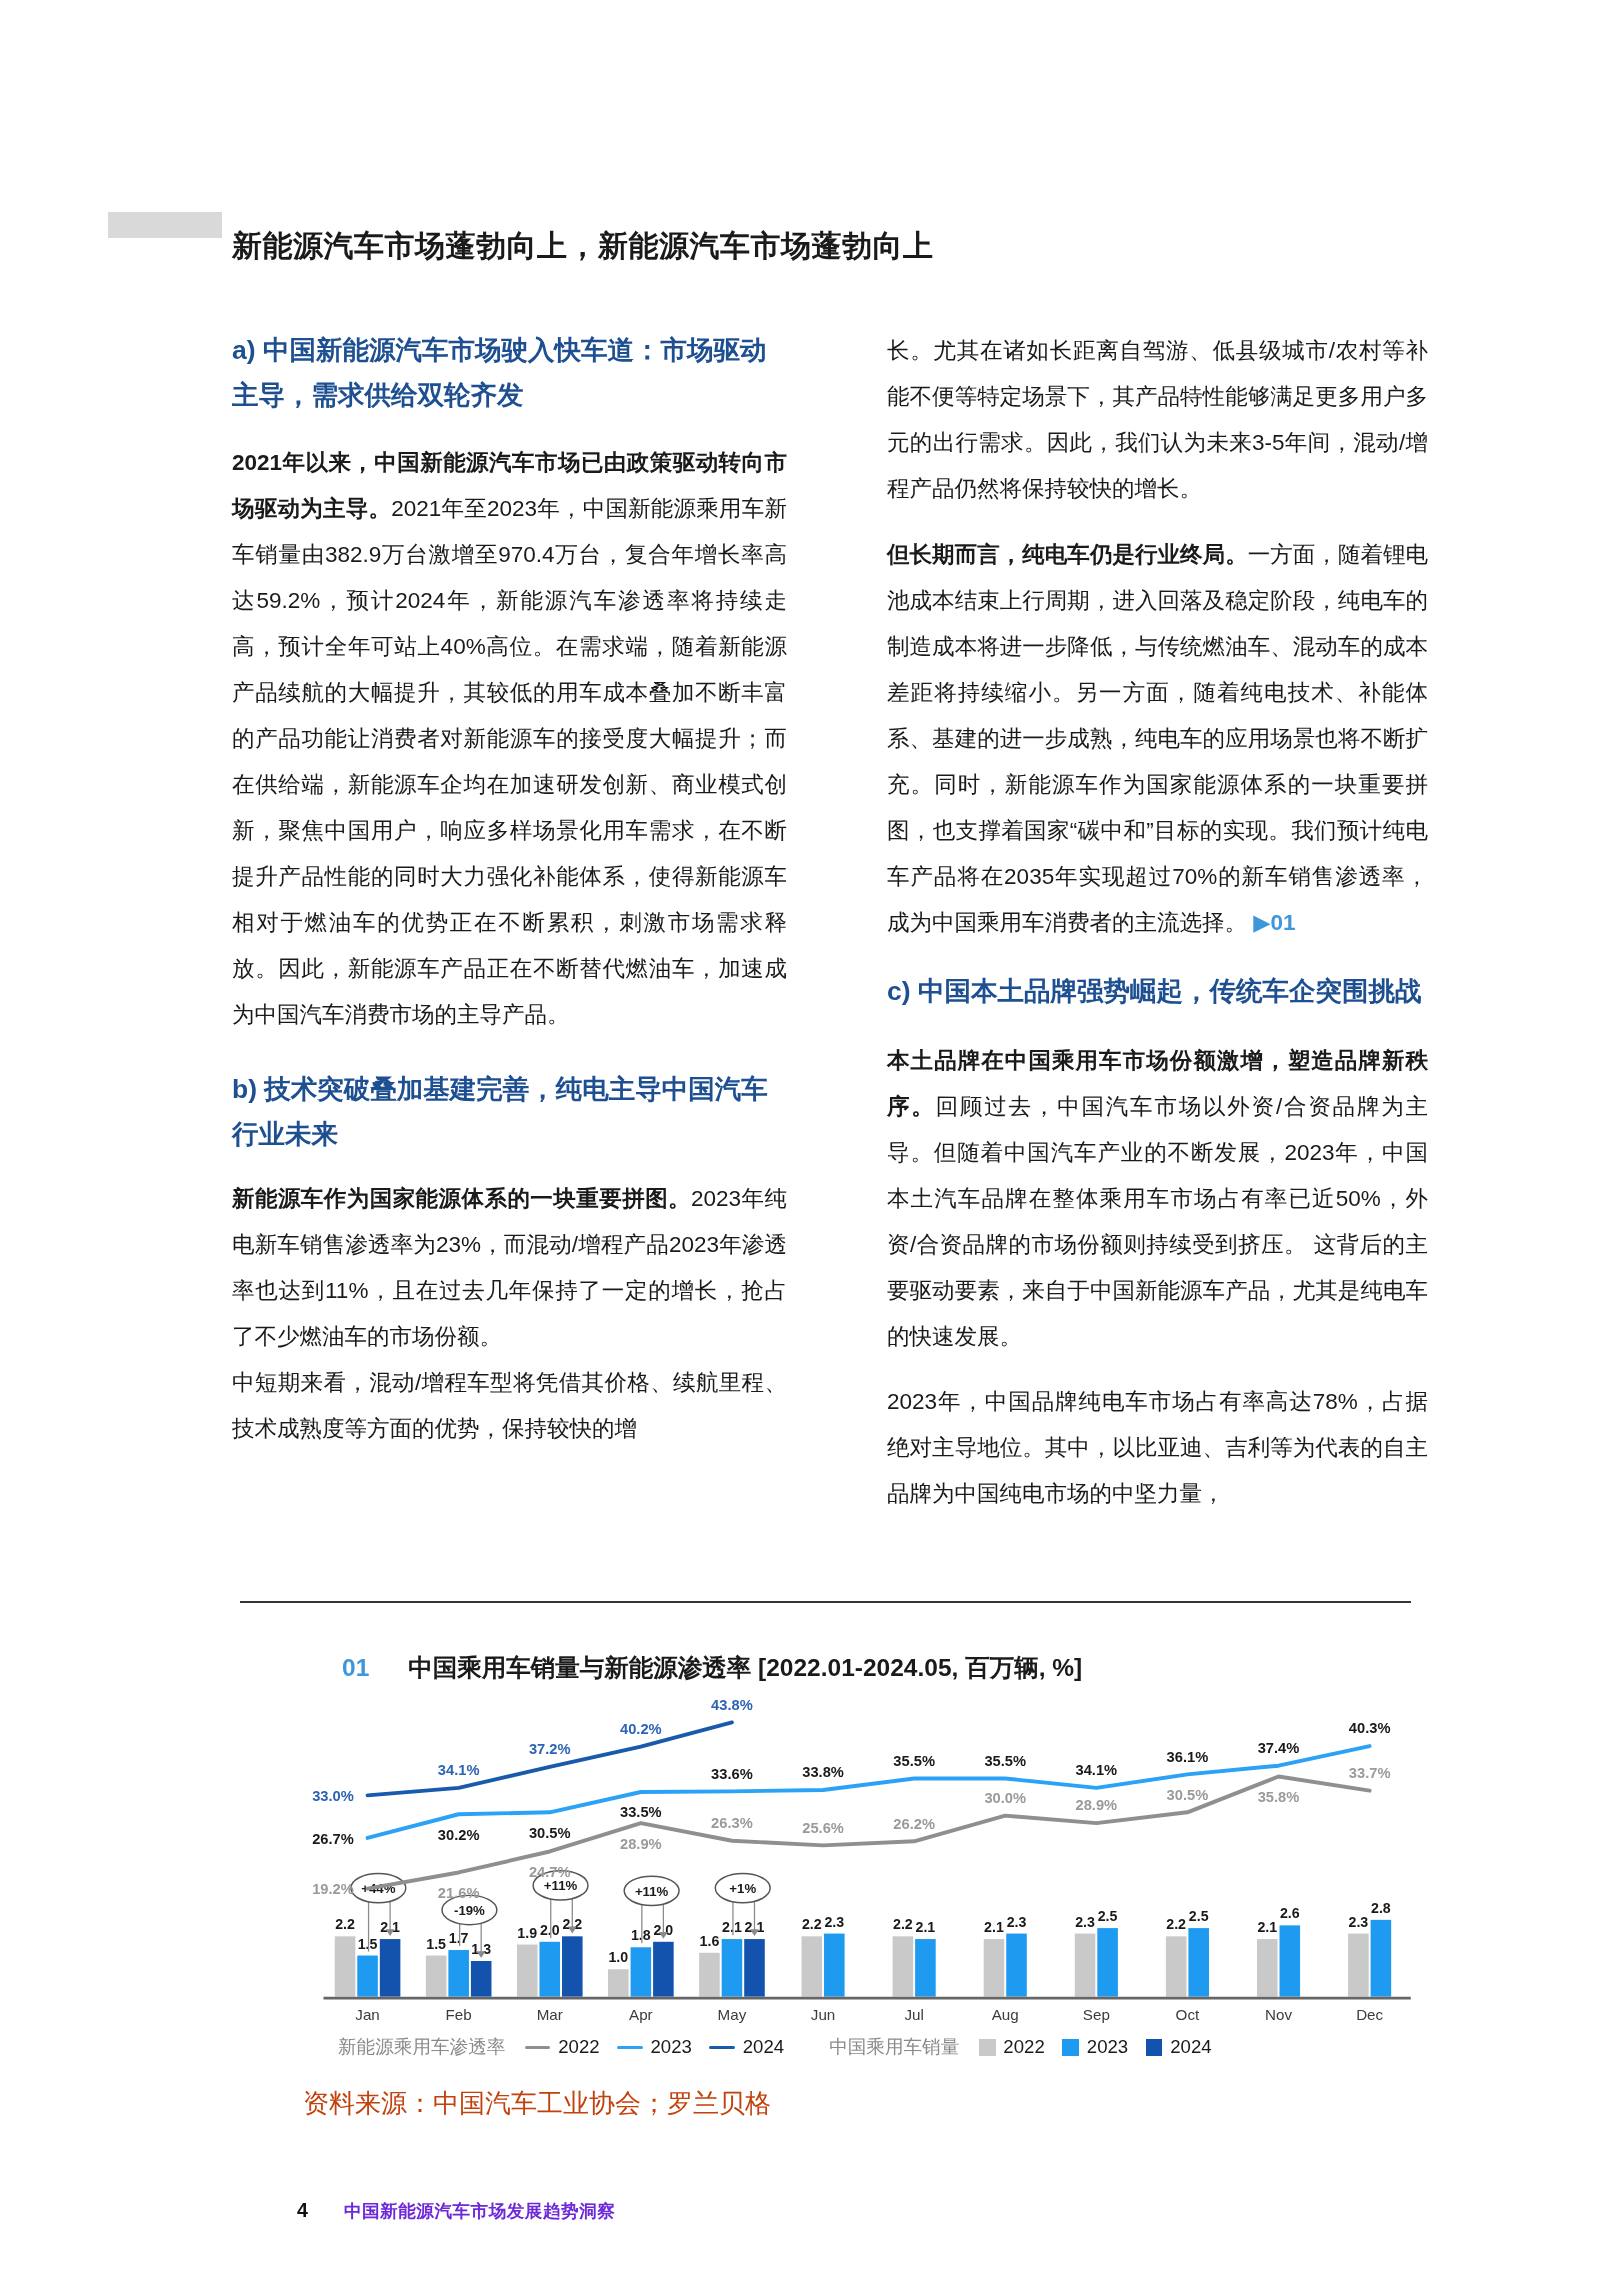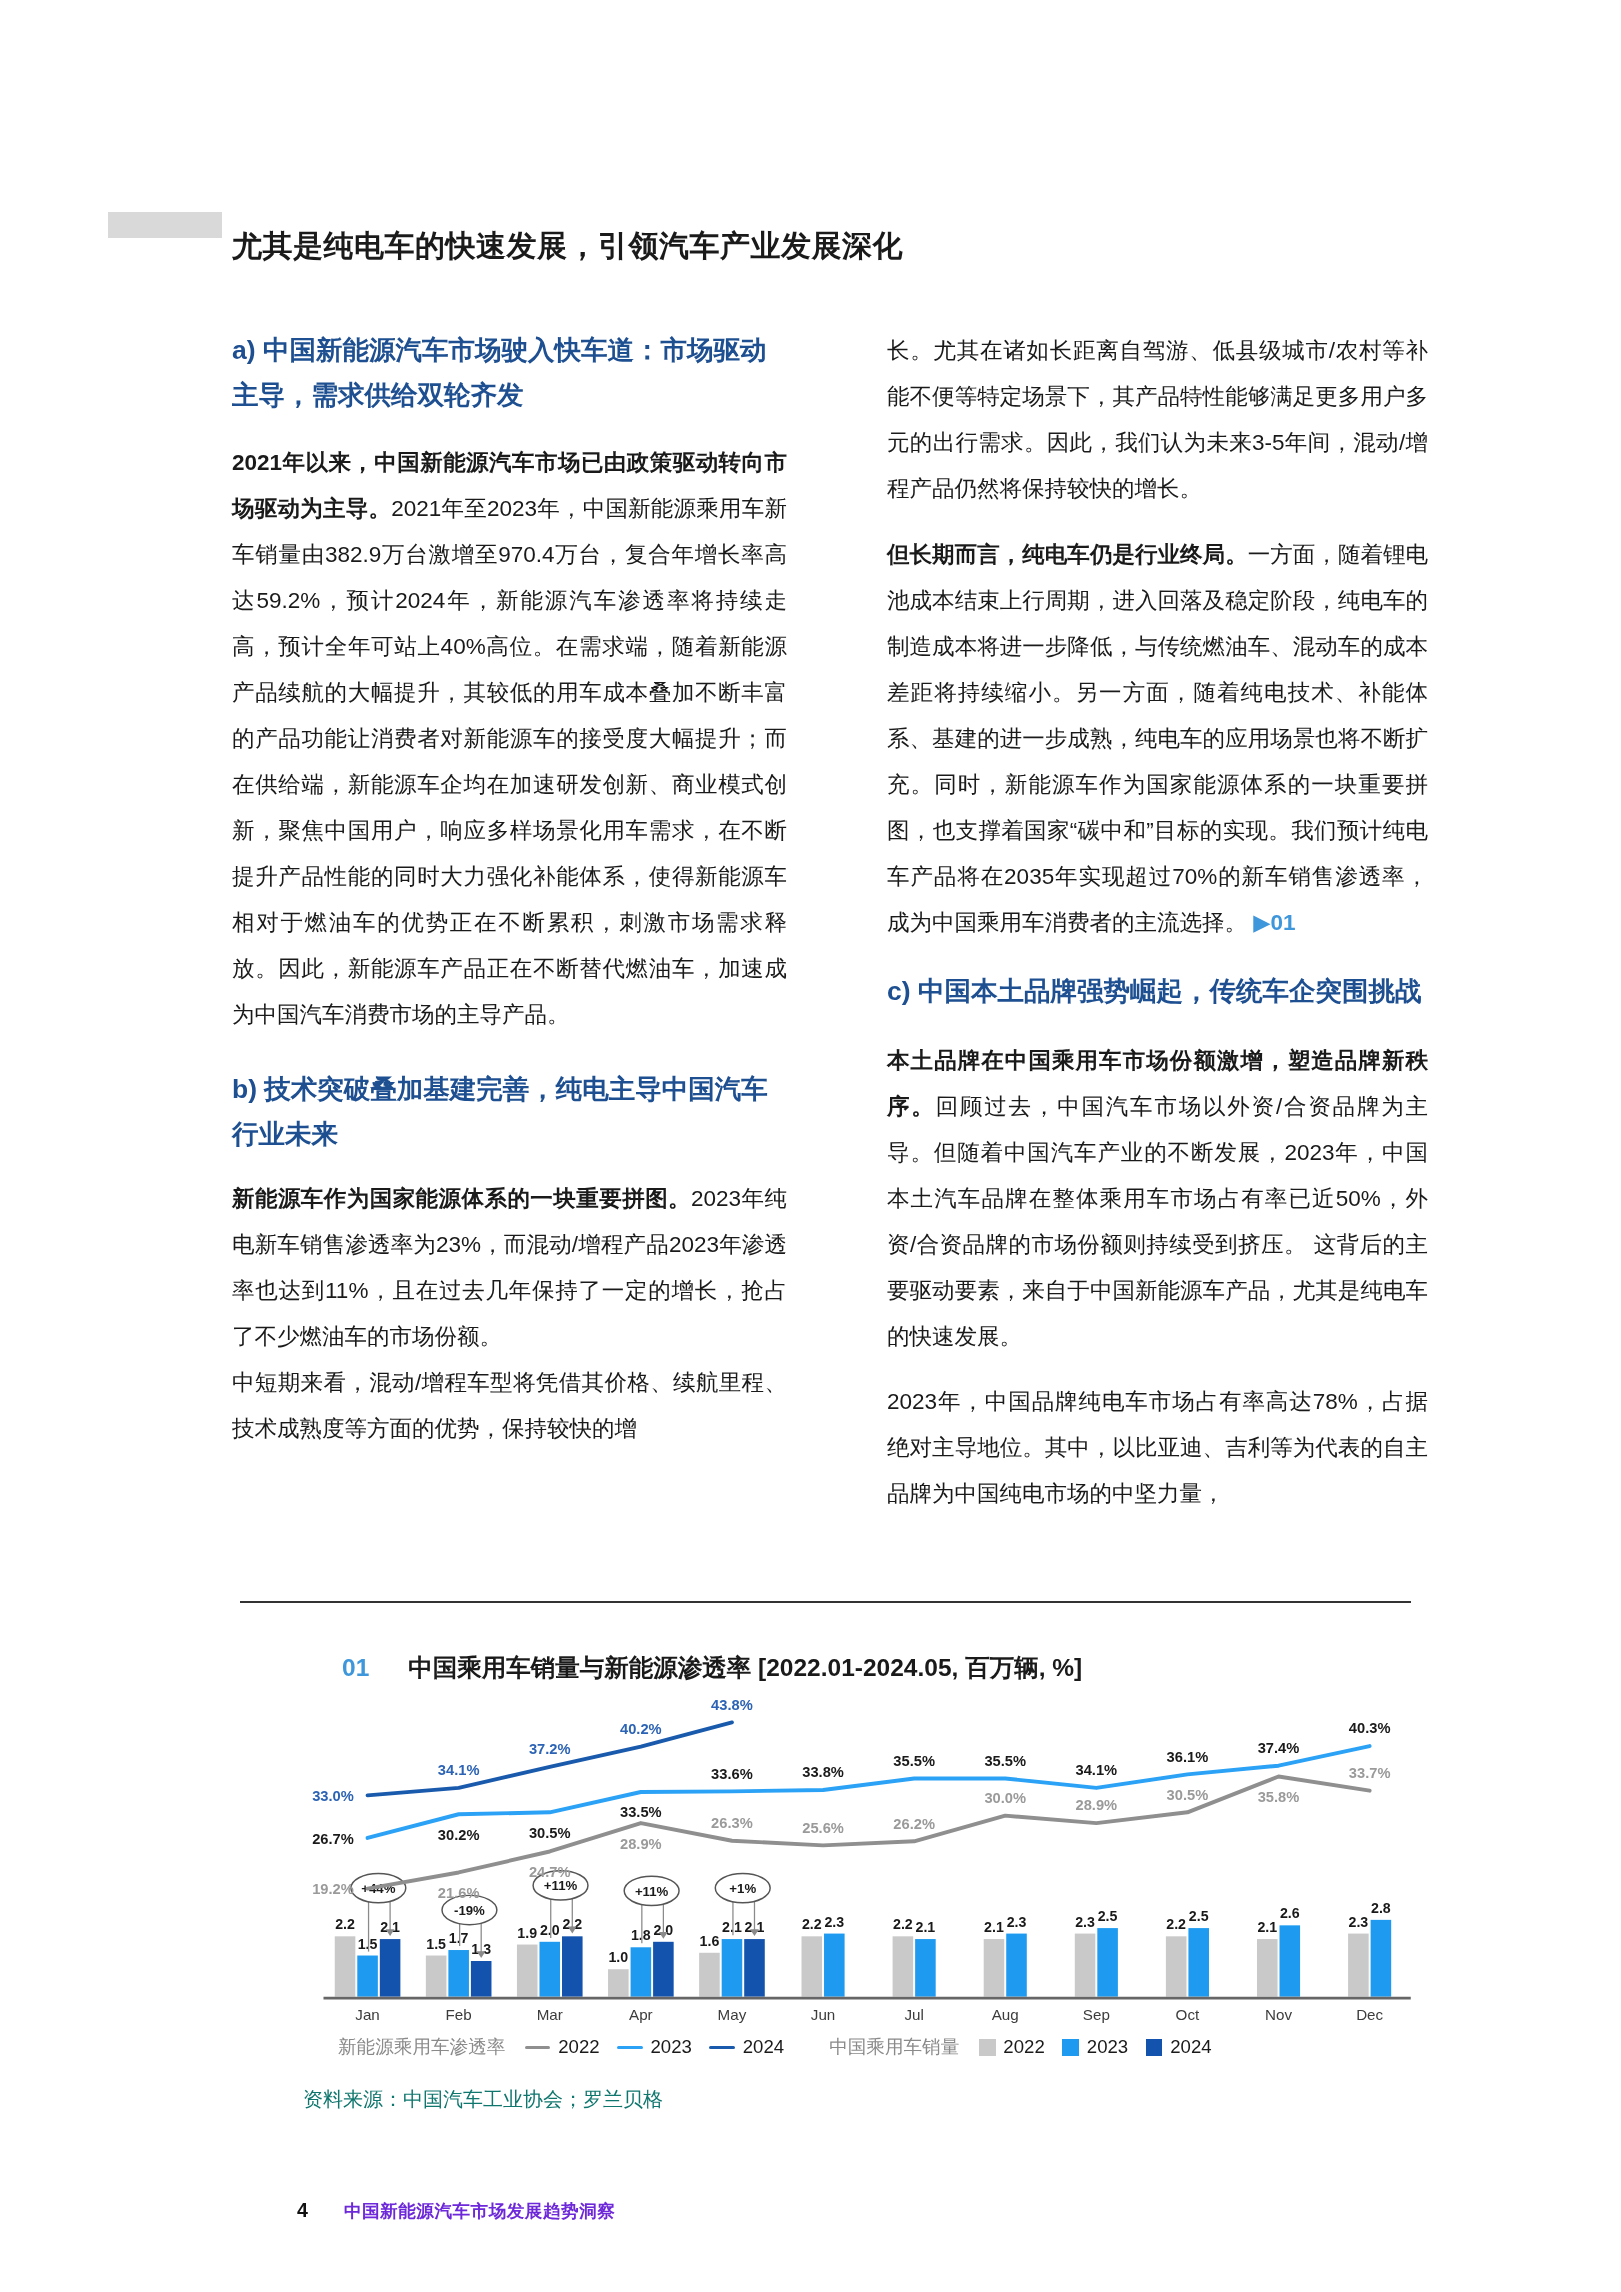--- a/index.html
+++ b/index.html
@@ -21,33 +21,33 @@
   .fig-title{font-size:24.5px;font-weight:700;margin-left:39px;margin-top:32px;}
   .chart-host{margin-top:2px;}
   .legend{display:flex;align-items:center;margin:2px 0 0 98px;font-size:18.6px;color:#8a8a8a;white-space:nowrap;}
   .legend .cat{margin-right:19.6px;}
   .legend .cat2{margin-left:27.4px;margin-right:19.6px;}
   .lg-item{display:flex;align-items:center;margin-right:17.6px;}
   .lg-line{display:inline-block;width:25.5px;height:3.9px;border-radius:2px;margin-right:7.8px;}
   .lg-sq{display:inline-block;width:16.7px;height:16.7px;margin-right:7.8px;}
   .legend .yr{color:#1a1a1a;font-weight:400;}
   .footnote{margin:11.8px 0 0 59px;font-size:19.6px;color:#999;}
-  .source{margin:25.5px 0 0 63px;font-size:20px;color:#0f766e;}
+  .source{margin:25.5px 0 0 63px;font-size:26px;color:#c2410c;}
   .footer{position:absolute;left:297px;top:2199px;display:flex;align-items:baseline;}
   .footer .pn{font-weight:700;font-size:19.6px;color:#111;}
   .footer .ft{font-size:17.6px;font-weight:600;color:#6d28d9;margin-left:36px;letter-spacing:0.5px;}
   svg text{font-family:"Liberation Sans","DejaVu Sans",sans-serif;}
 </style>
 </head>
 <body>
 
 <div class="page">
 
   <div class="deco-bar"></div>
-  <h1 class="page-title">尤其是纯电车的快速发展，引领汽车产业发展深化</h1>
+  <h1 class="page-title">新能源汽车市场蓬勃向上，新能源汽车市场蓬勃向上</h1>
 
   <div class="col col-left">
     <h2 class="sec-heading">a) 中国新能源汽车市场驶入快车道：市场驱动主导，需求供给双轮齐发</h2>
     <p class="para mt22"><span class="b">2021年以来，中国新能源汽车市场已由政策驱动转向市场驱动为主导。</span><span>2021年至2023年，中国新能源乘用车新车销量由382.9万台激增至970.4万台，复合年增长率高达59.2%，预计2024年，新能源汽车渗透率将持续走高，预计全年可站上40%高位。在需求端，随着新能源产品续航的大幅提升，其较低的用车成本叠加不断丰富的产品功能让消费者对新能源车的接受度大幅提升；而在供给端，新能源车企均在加速研发创新、商业模式创新，聚焦中国用户，响应多样场景化用车需求，在不断提升产品性能的同时大力强化补能体系，使得新能源车相对于燃油车的优势正在不断累积，刺激市场需求释放。因此，新能源车产品正在不断替代燃油车，加速成为中国汽车消费市场的主导产品。</span></p>
     <h2 class="sec-heading mt30">b) 技术突破叠加基建完善，纯电主导中国汽车行业未来</h2>
     <p class="para mt20"><span class="b">新能源车作为国家能源体系的一块重要拼图。</span><span>2023年纯电新车销售渗透率为23%，而混动/增程产品2023年渗透率也达到11%，且在过去几年保持了一定的增长，抢占了不少燃油车的市场份额。</span><br><span>中短期来看，混动/增程车型将凭借其价格、续航里程、技术成熟度等方面的优势，保持较快的增</span></p>
   </div>
 
   <div class="col col-right">
     <p class="para"><span>长。尤其在诸如长距离自驾游、低县级城市/农村等补能不便等特定场景下，其产品特性能够满足更多用户多元的出行需求。因此，我们认为未来3-5年间，混动/增程产品仍然将保持较快的增长。</span></p>

